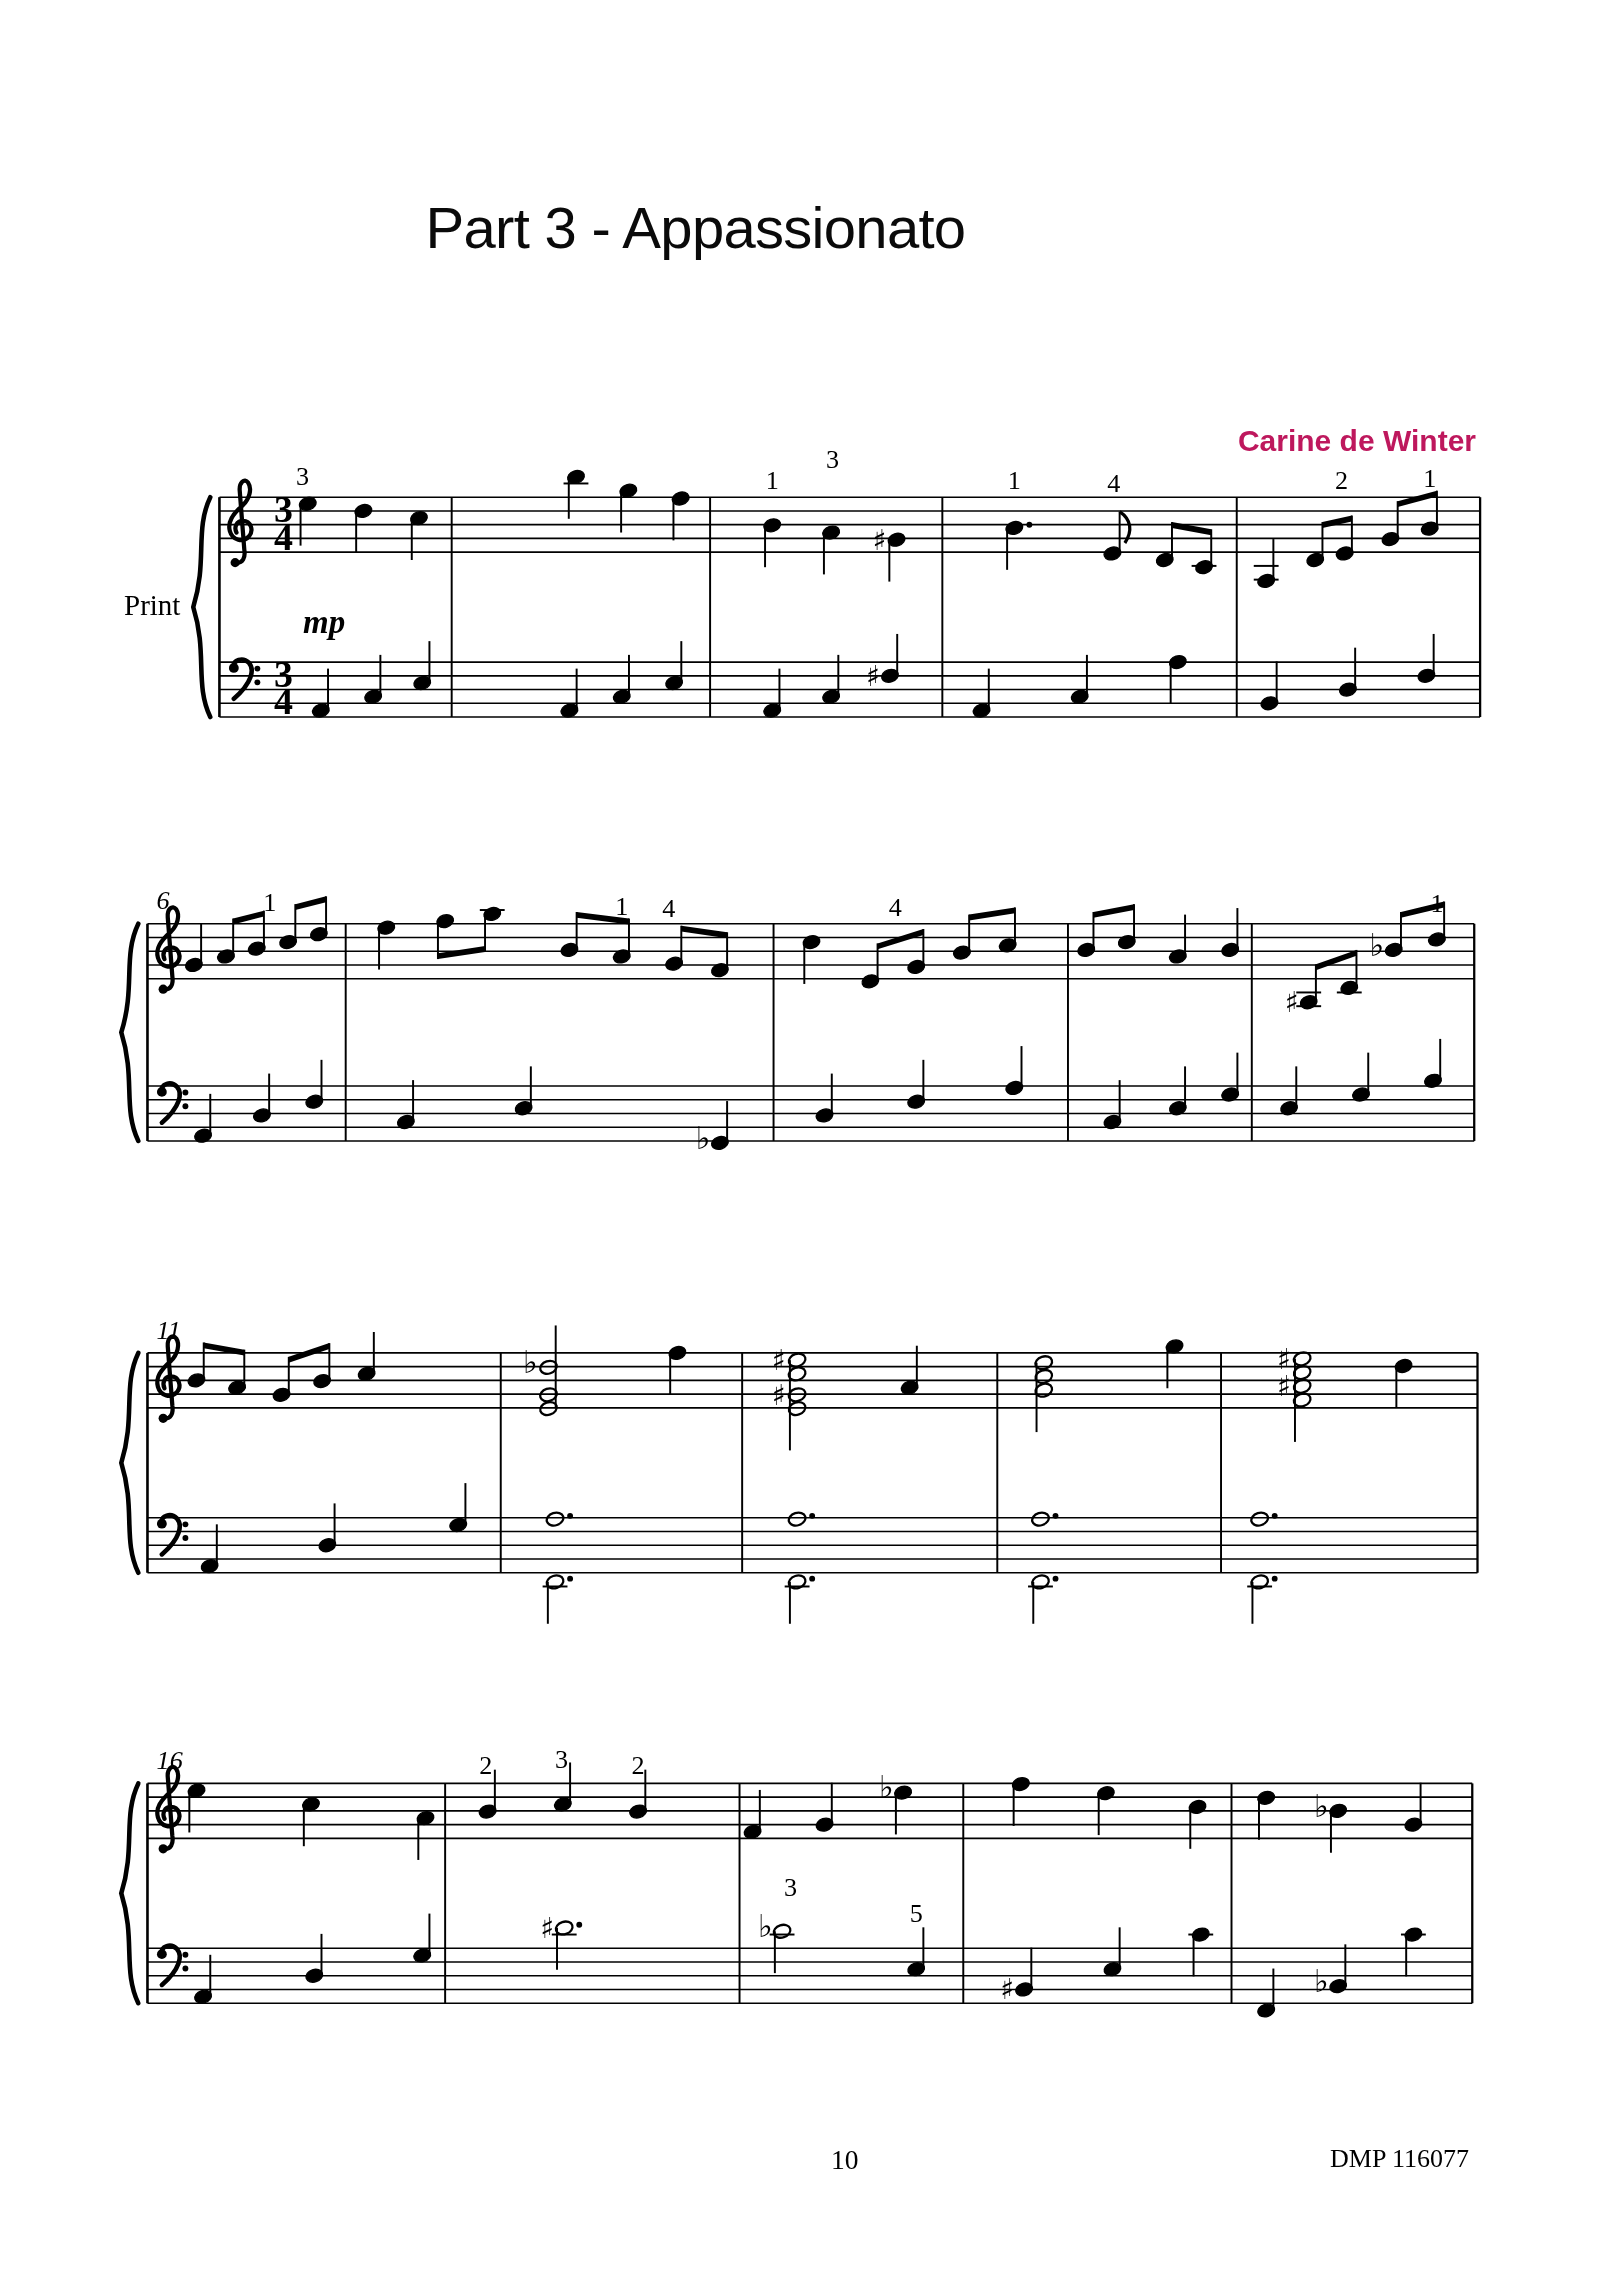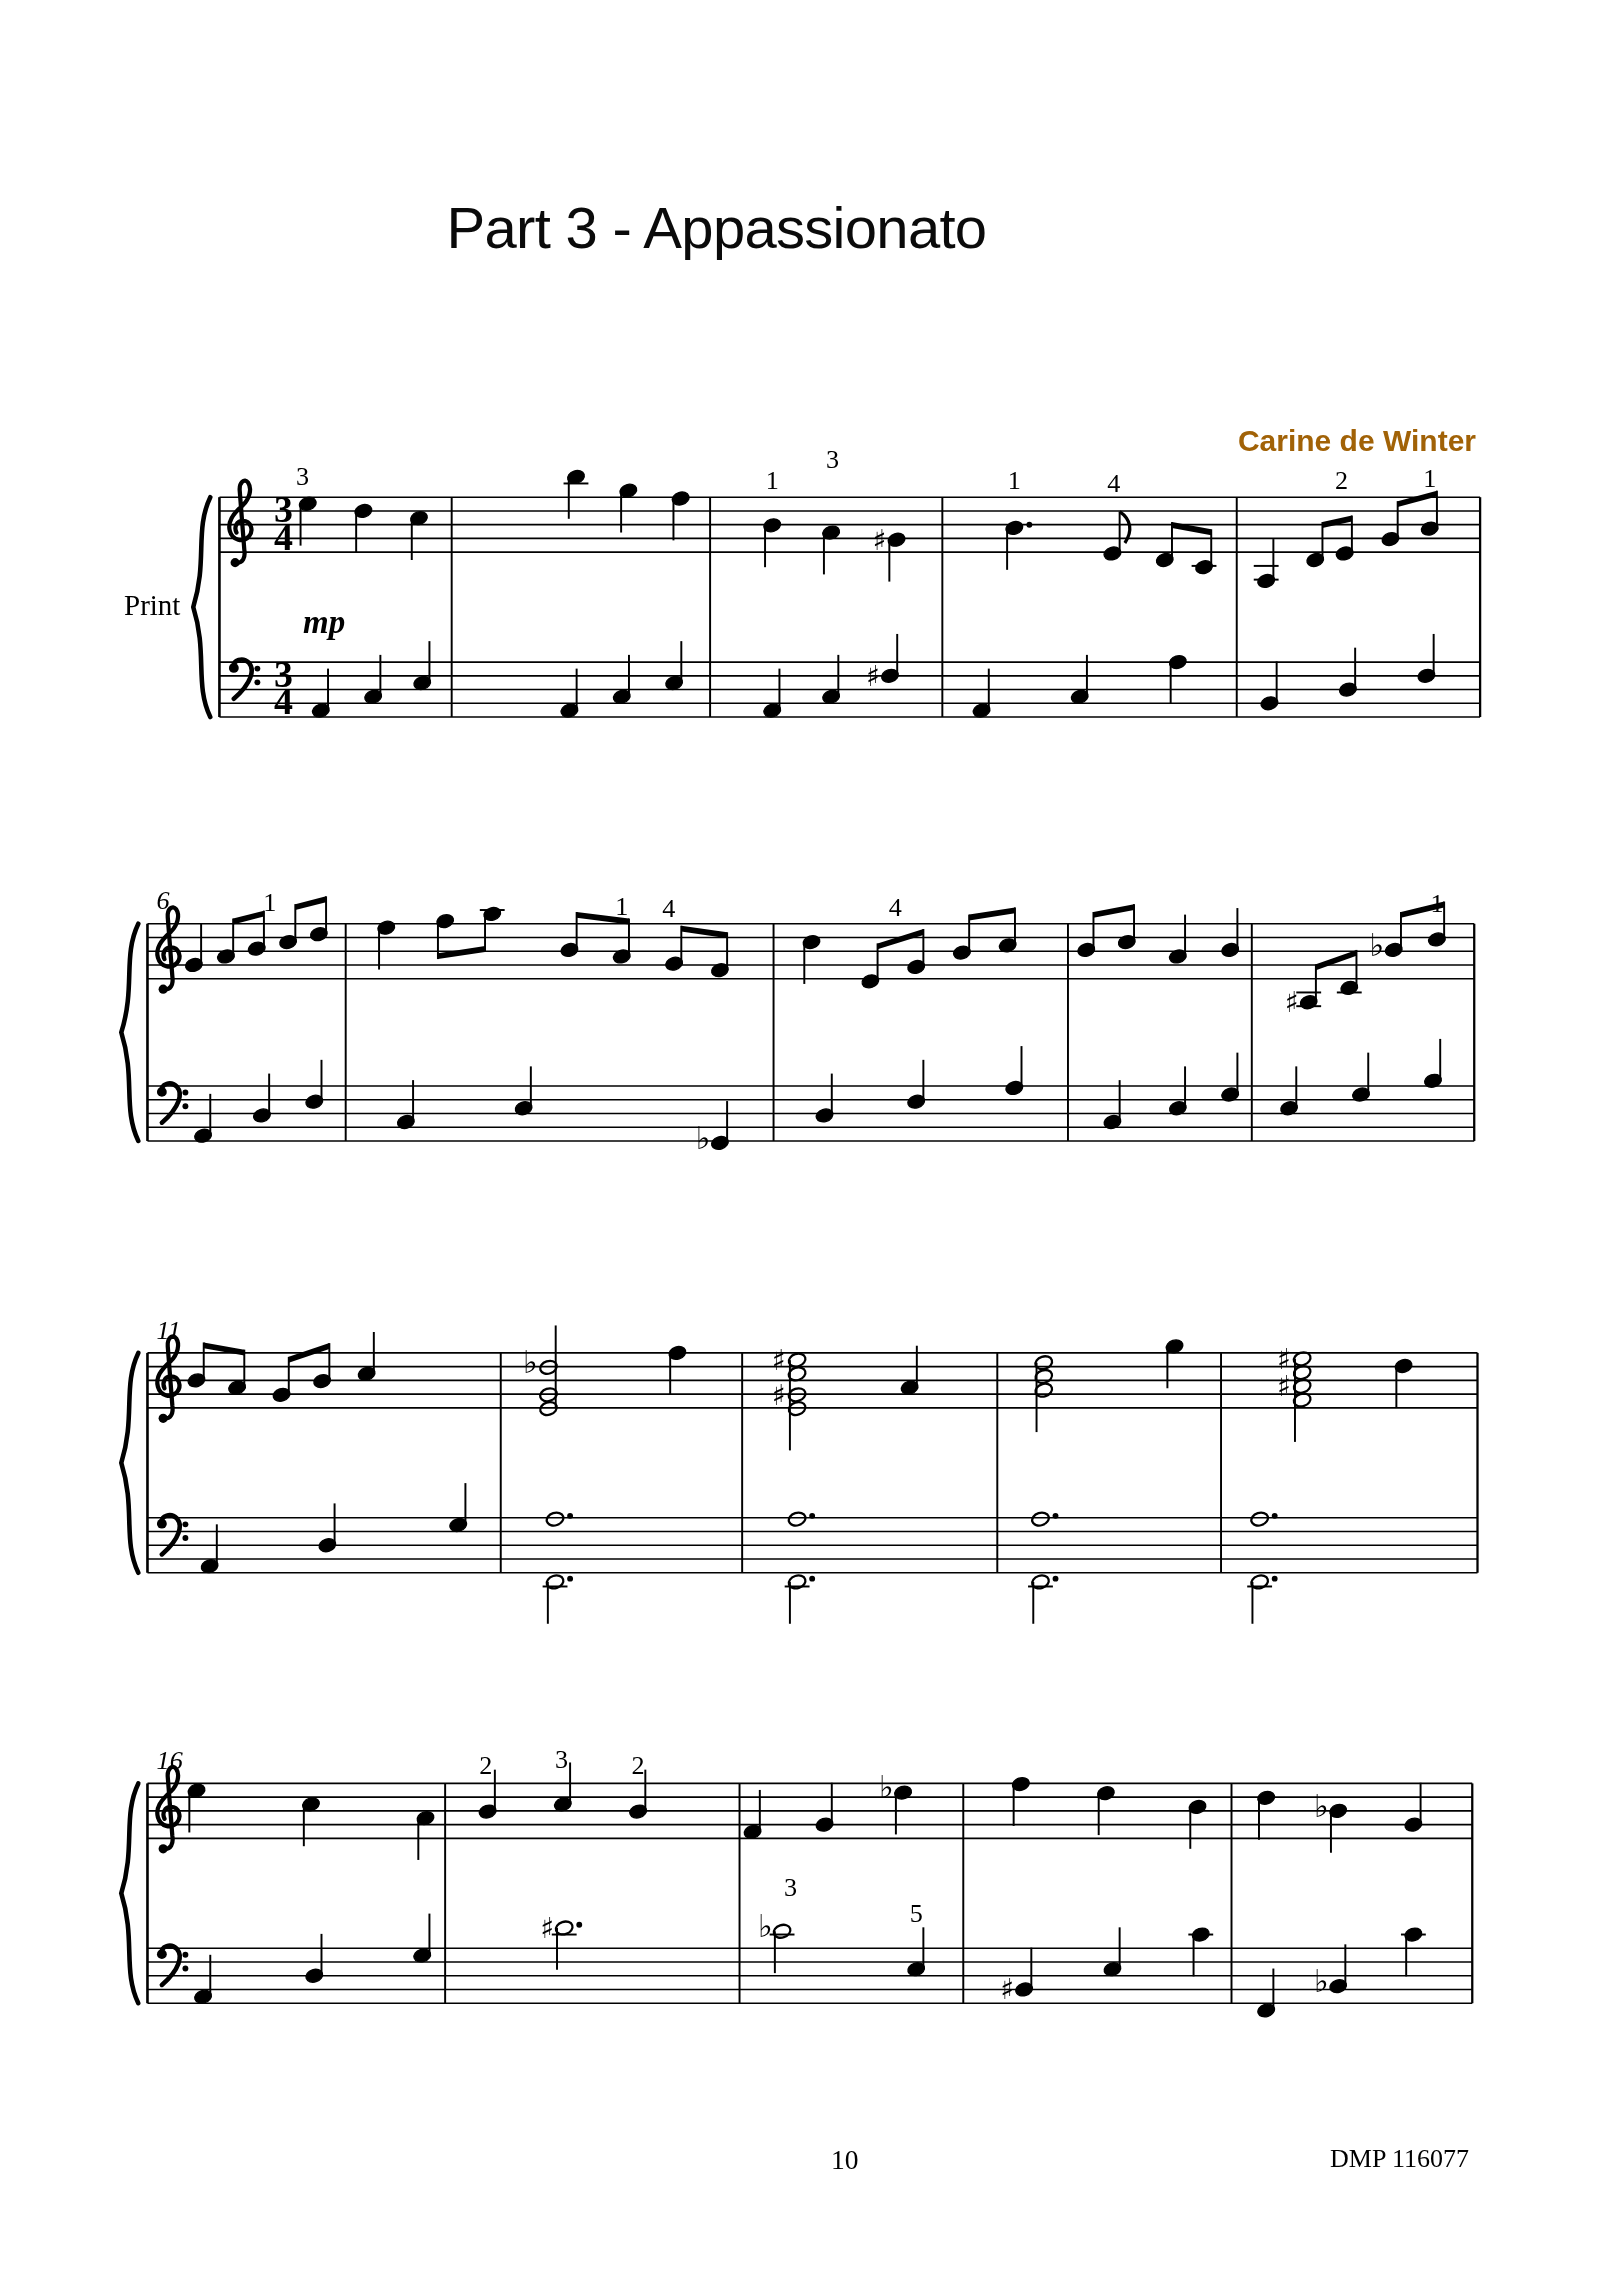--- a/index.html
+++ b/index.html
@@ -1,23 +1,23 @@
 <!DOCTYPE html>
 <html style="font-size:10.5px"><head>
 <meta charset="utf-8">
 <style>
   html,body{margin:0;padding:0;background:#888;}
   #page{position:relative;width:1623px;height:2295px;background:#ffffff;overflow:hidden;
         font-family:"Liberation Serif", serif;color:#000;}
   #notation{position:absolute;left:0;top:0;}
   .abs{position:absolute;white-space:nowrap;}
   #title{left:0;top:194px;width:1391px;text-align:center;
-         font-family:"Liberation Sans", sans-serif;font-size:58px;letter-spacing:-0.7px;color:#0a0a0a;margin-left:21px;}
+         font-family:"Liberation Sans", sans-serif;font-size:58px;letter-spacing:-0.7px;color:#0a0a0a;}
   #composer{right:147px;top:424px;font-family:"Liberation Sans", sans-serif;
-            font-weight:bold;font-size:30px;color:#a16207;}
+            font-weight:bold;font-size:30px;color:#be185d;}
   #instrument{left:124px;top:589px;font-size:29px;}
   #dynamic{left:285px;top:604px;font-size:33px;font-style:italic;font-weight:bold;
            font-family:"Liberation Serif", serif;margin-left:18px;}
   .footer{top:2144px;font-size:26px;}
   #footer-left{left:147px;}
   #footer-page{left:831px;font-size:27.5px;}
   #footer-right{right:154px;margin-left:24px;}
 </style>
 </head>
 <body>

